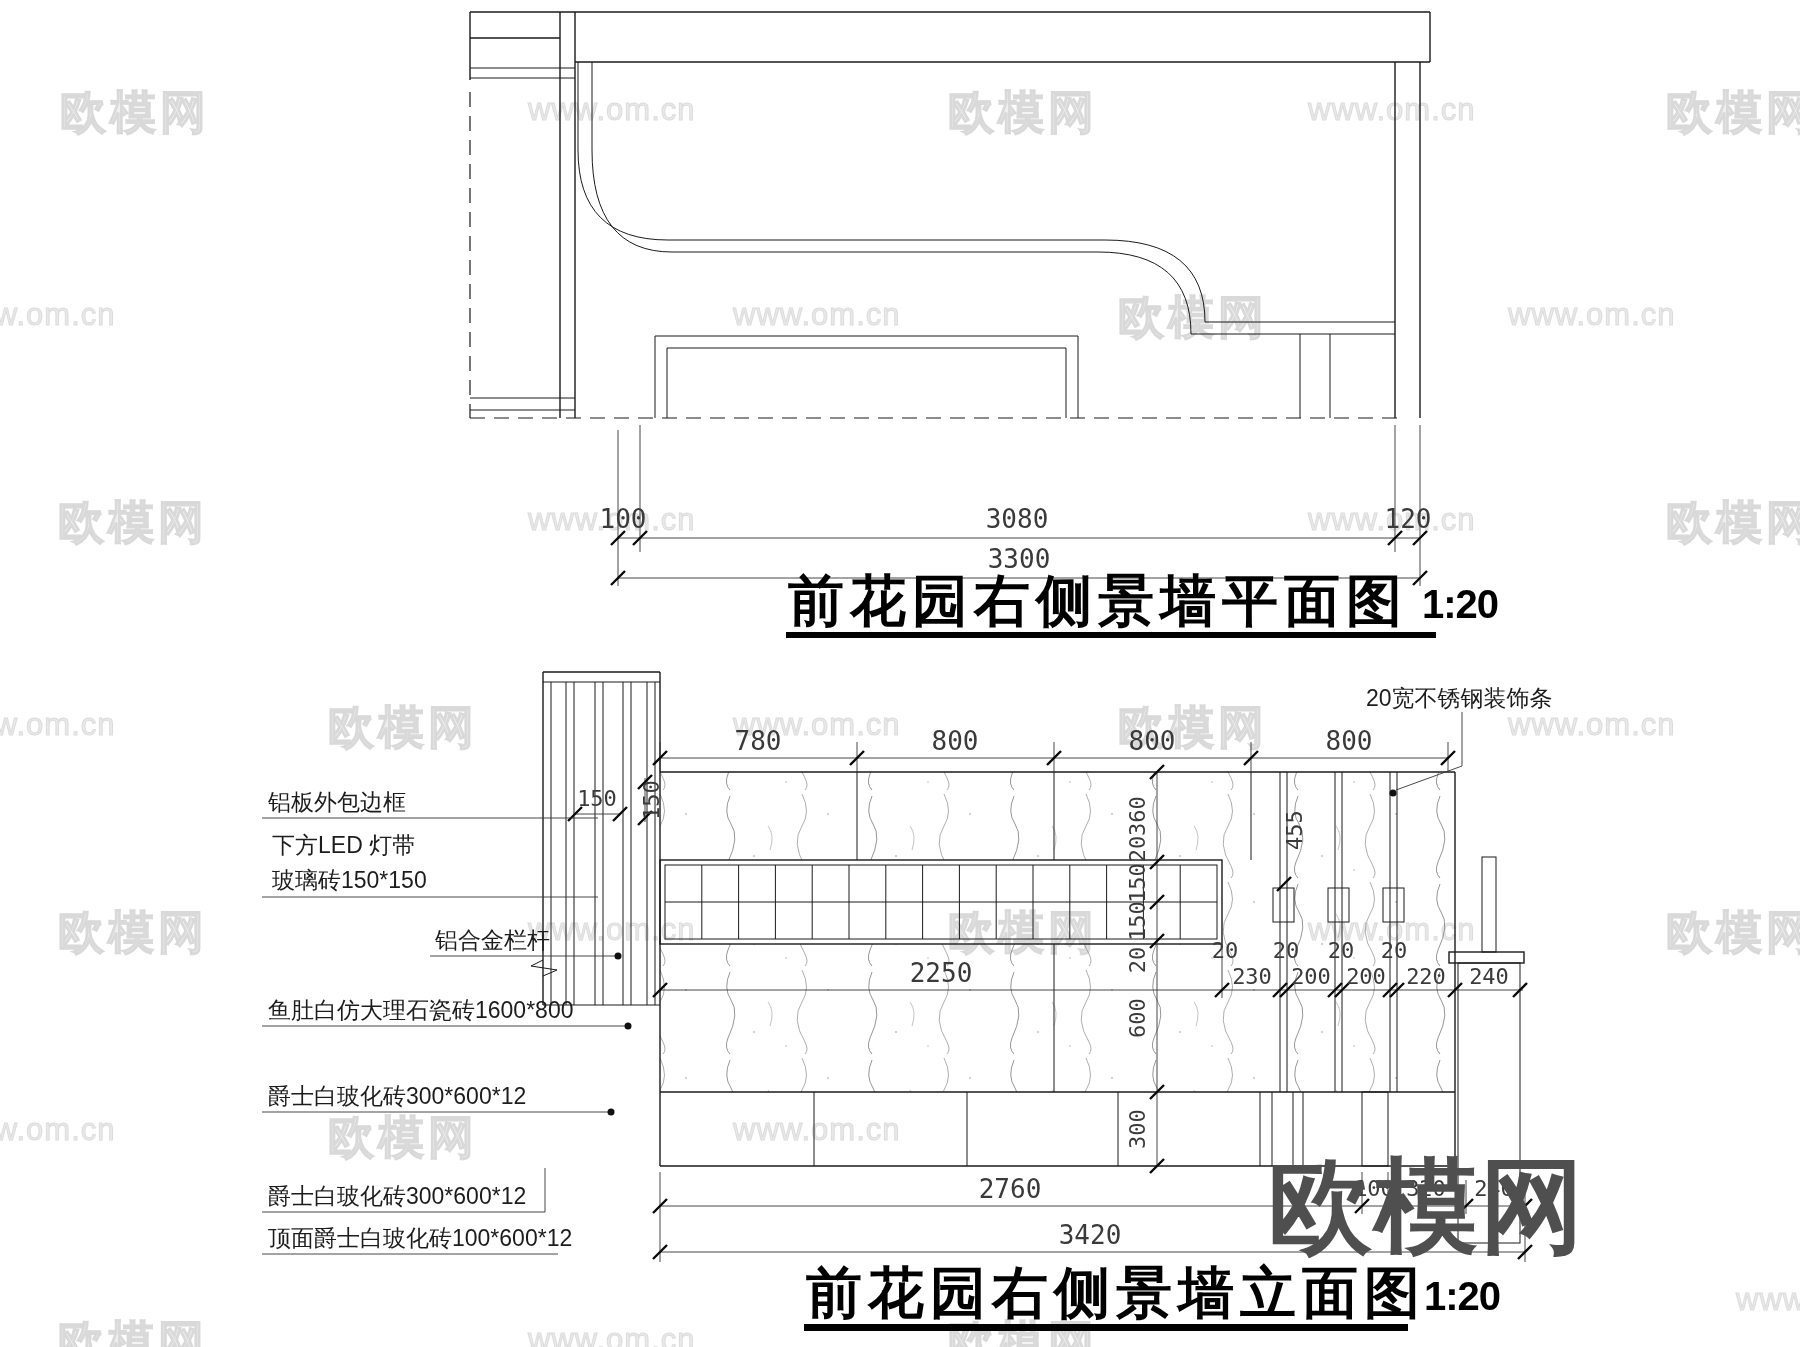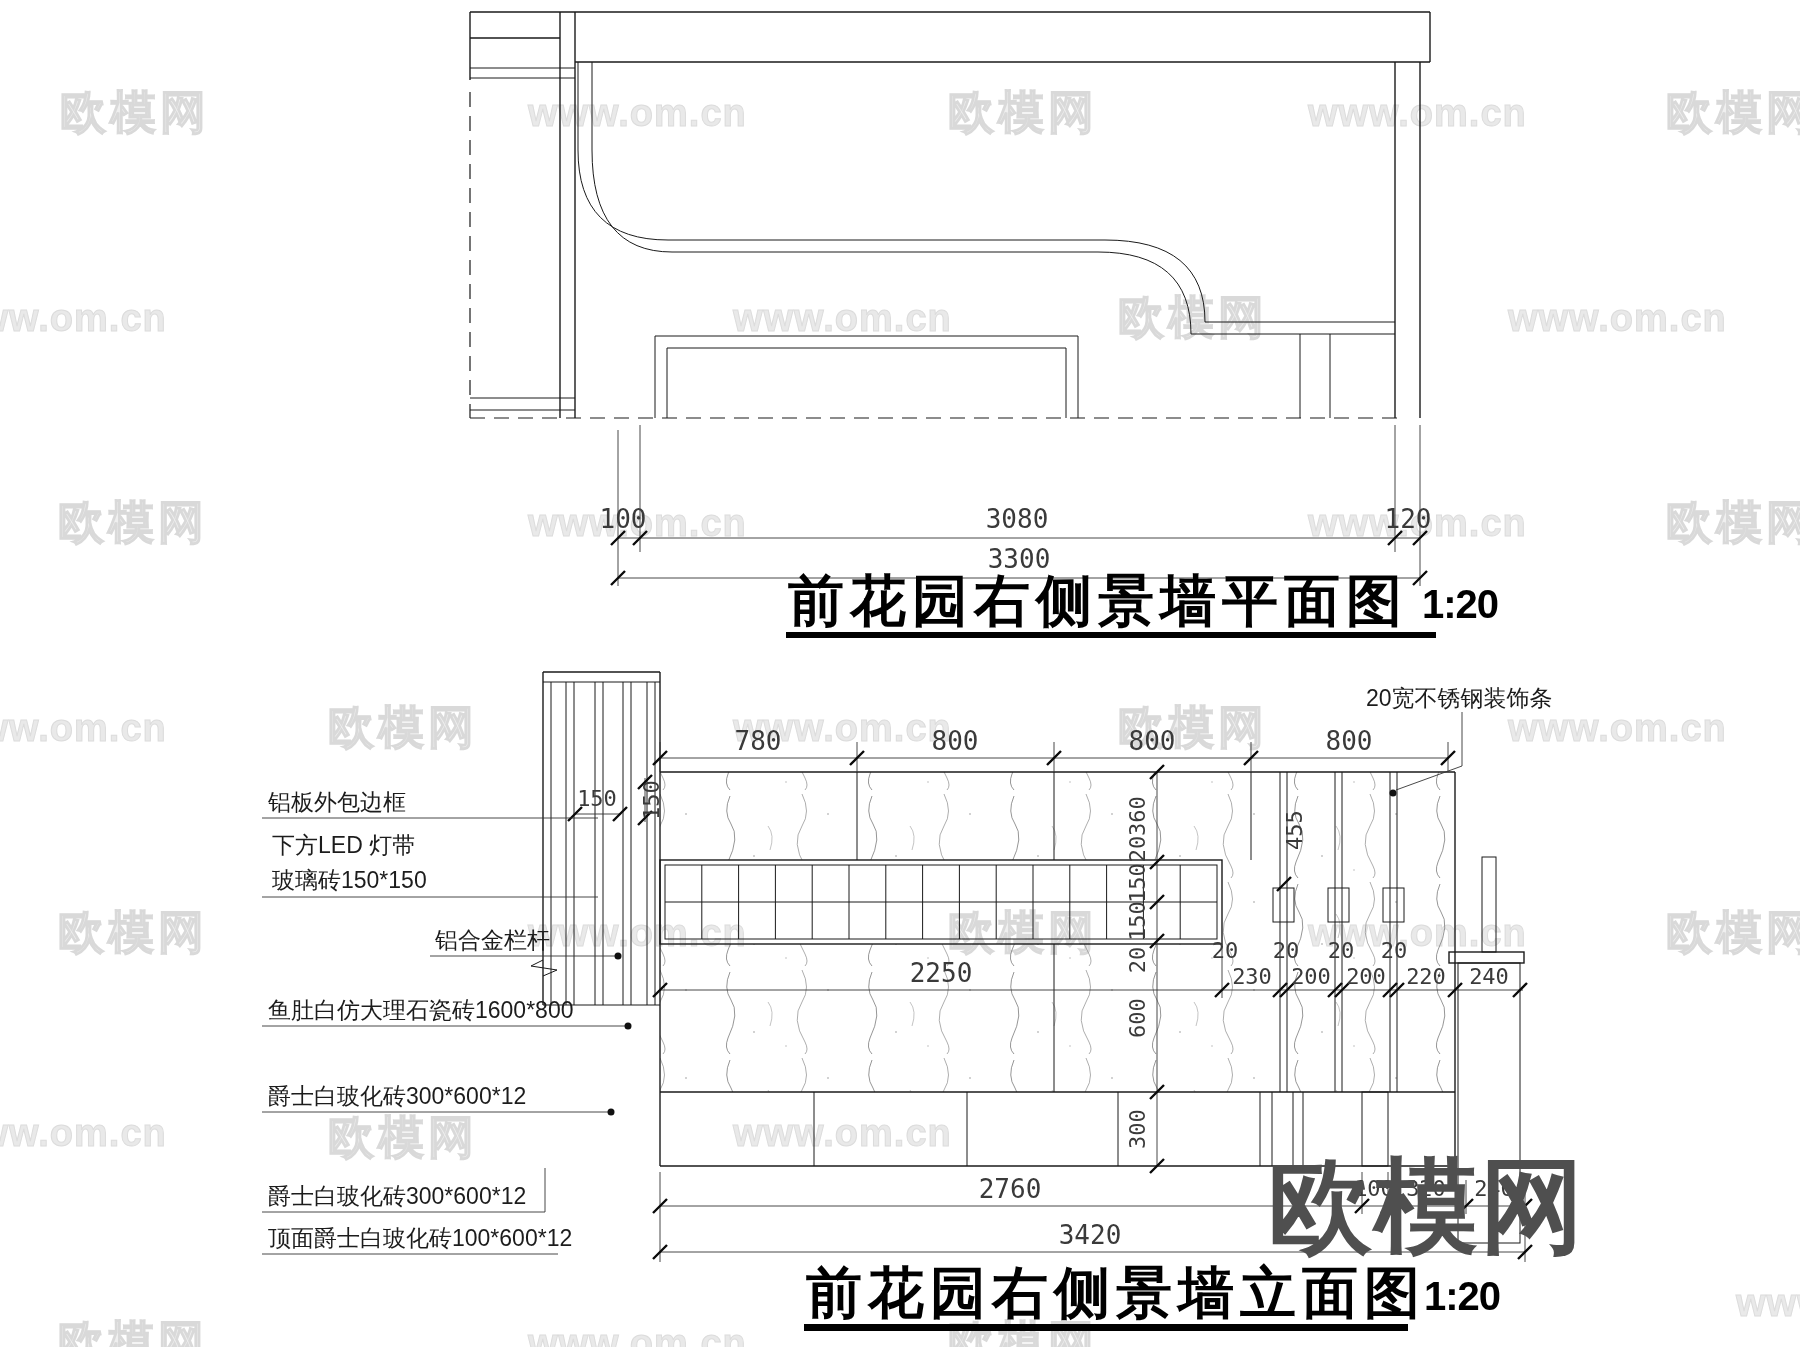--- a/index.html
+++ b/index.html
@@ -1,20 +1,20 @@
 <!DOCTYPE html>
 <html><head>
 <meta charset="utf-8">
 <style>
   html,body{margin:0;padding:0;background:#fff;width:1800px;height:1347px;overflow:hidden;}
   .sheet{position:relative;width:1800px;height:1347px;background:#ffffff;font-family:"Liberation Sans",sans-serif;}
   .wm-layer{position:absolute;inset:0;z-index:1;}
   .wm{position:absolute;white-space:nowrap;user-select:none;}
   .wm-brand{font-weight:700;font-size:46px;color:#efefef;-webkit-text-stroke:1.3px #d9d9d9;letter-spacing:4px;}
-  .wm-site{font-weight:700;font-size:38px;color:#e9e9e9;-webkit-text-stroke:1px #dcdcdc;letter-spacing:1px;}
+  .wm-site{font-weight:400;font-size:31px;color:#e9e9e9;-webkit-text-stroke:1px #dcdcdc;letter-spacing:1px;}
   .wm-big{position:absolute;left:1268px;top:1138px;z-index:5;font-weight:700;font-size:104px;color:#4f4f4f;letter-spacing:2px;font-family:"Liberation Sans",sans-serif;}
   svg.cad{position:absolute;inset:0;z-index:3;}
   .ln{stroke:#1a1a1a;stroke-width:1.4;fill:none;}
   .lt{stroke:#1a1a1a;stroke-width:1;fill:none;}
   .tn{stroke:#333;stroke-width:0.9;fill:none;}
   .tk{stroke:#0a0a0a;stroke-width:2.4;fill:none;}
   .dsh{stroke:#1a1a1a;stroke-width:1.2;fill:none;stroke-dasharray:15 9;}
   .dim{font-family:"DejaVu Sans Mono",monospace;font-size:26px;fill:#3a3a3a;}
   .dims{font-family:"DejaVu Sans Mono",monospace;font-size:22px;fill:#3a3a3a;}
   .lbl{font-family:"Liberation Sans",sans-serif;font-size:23px;fill:#1c1c1c;}

